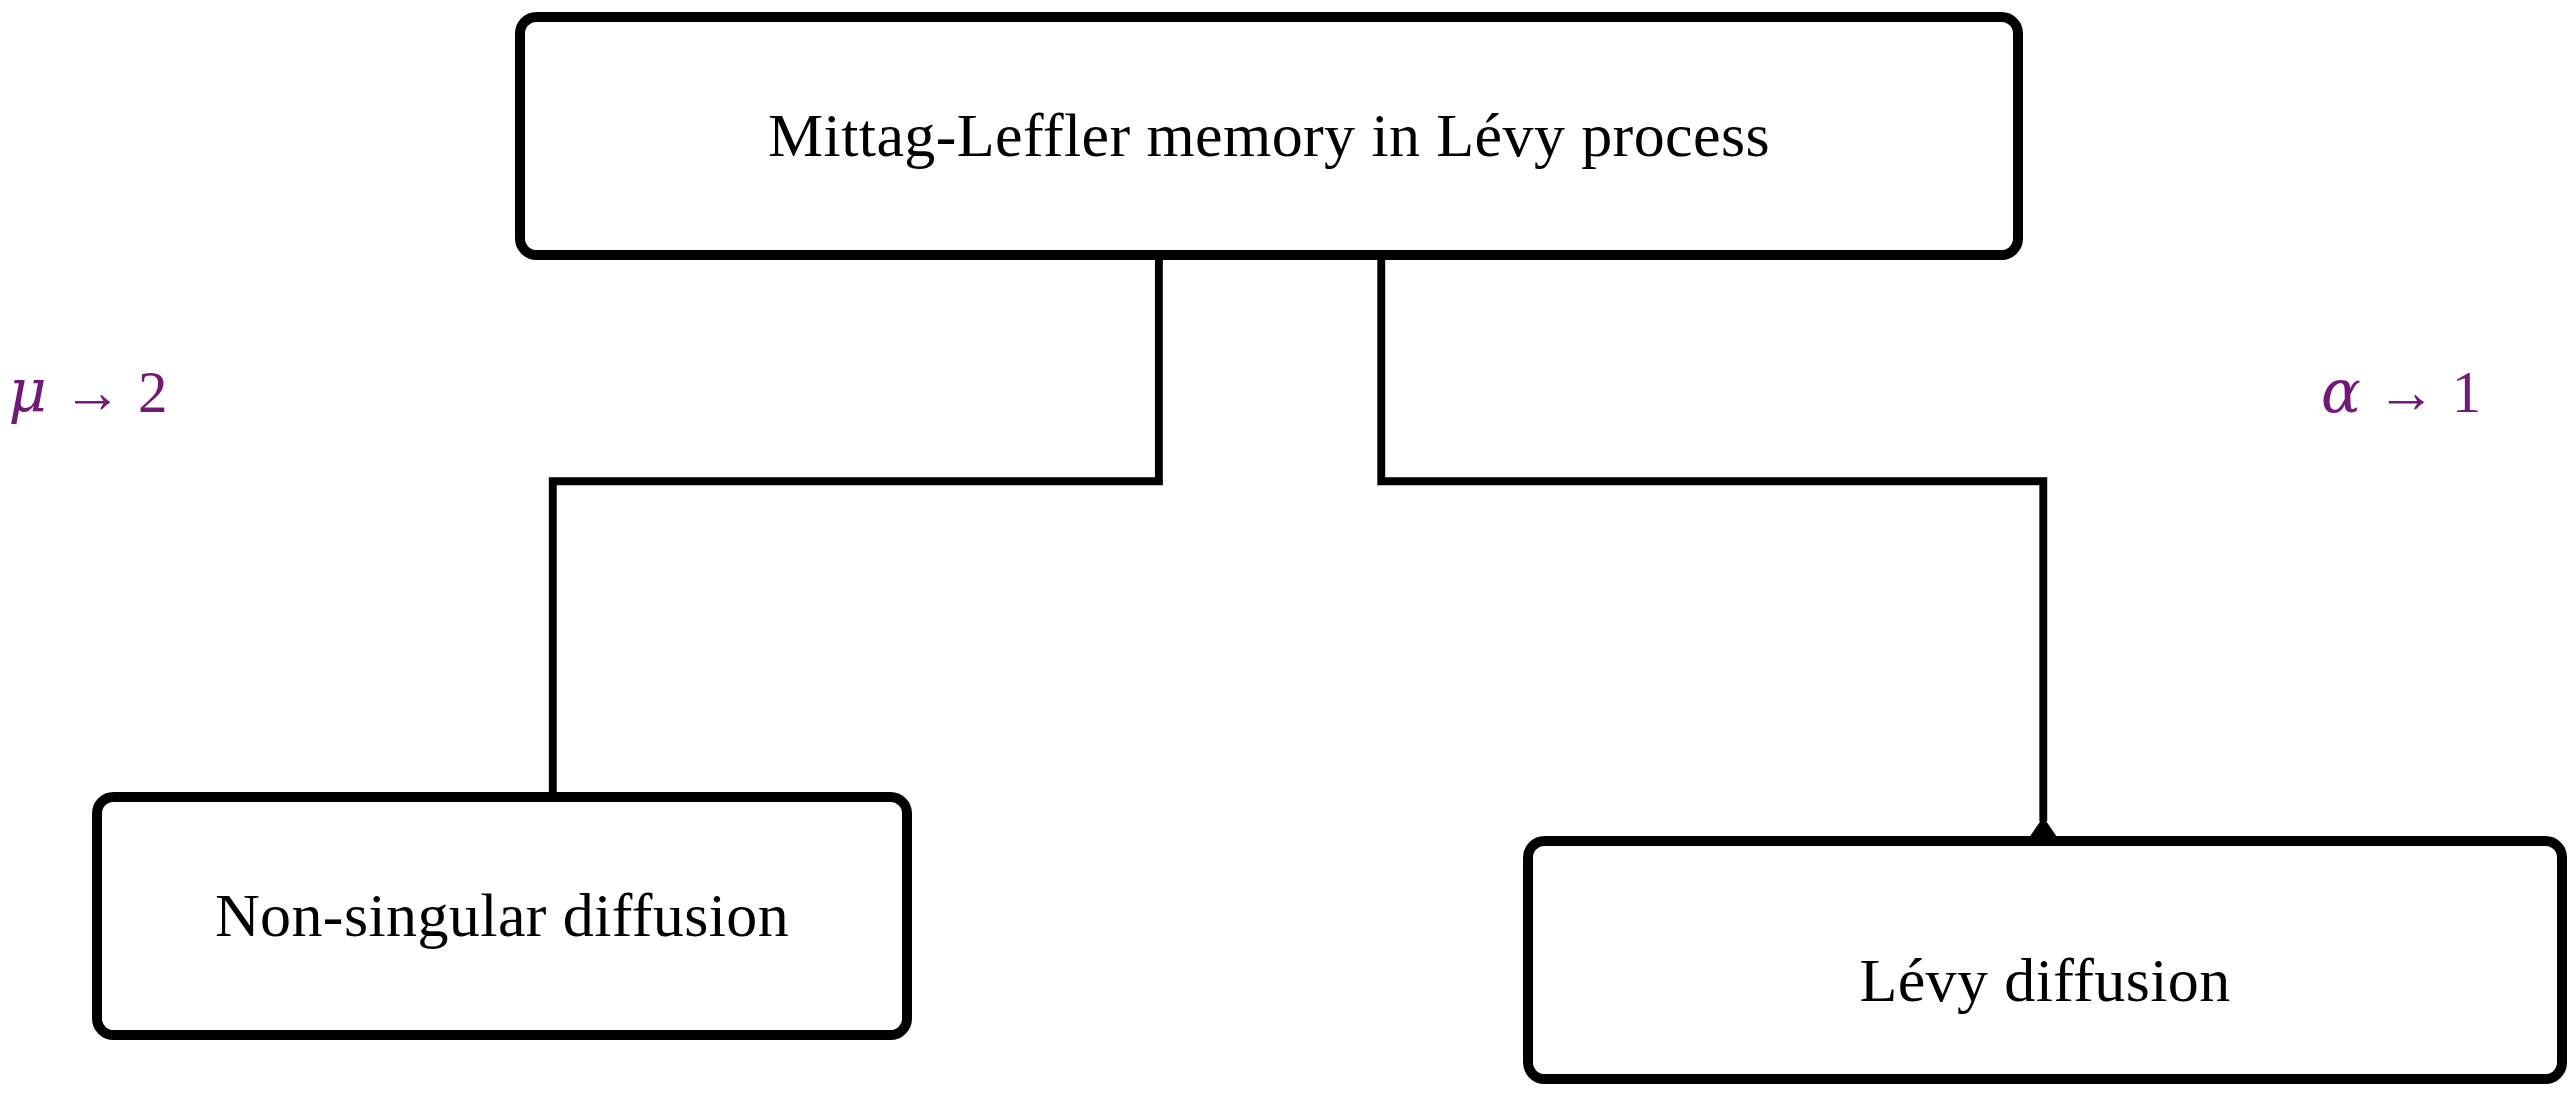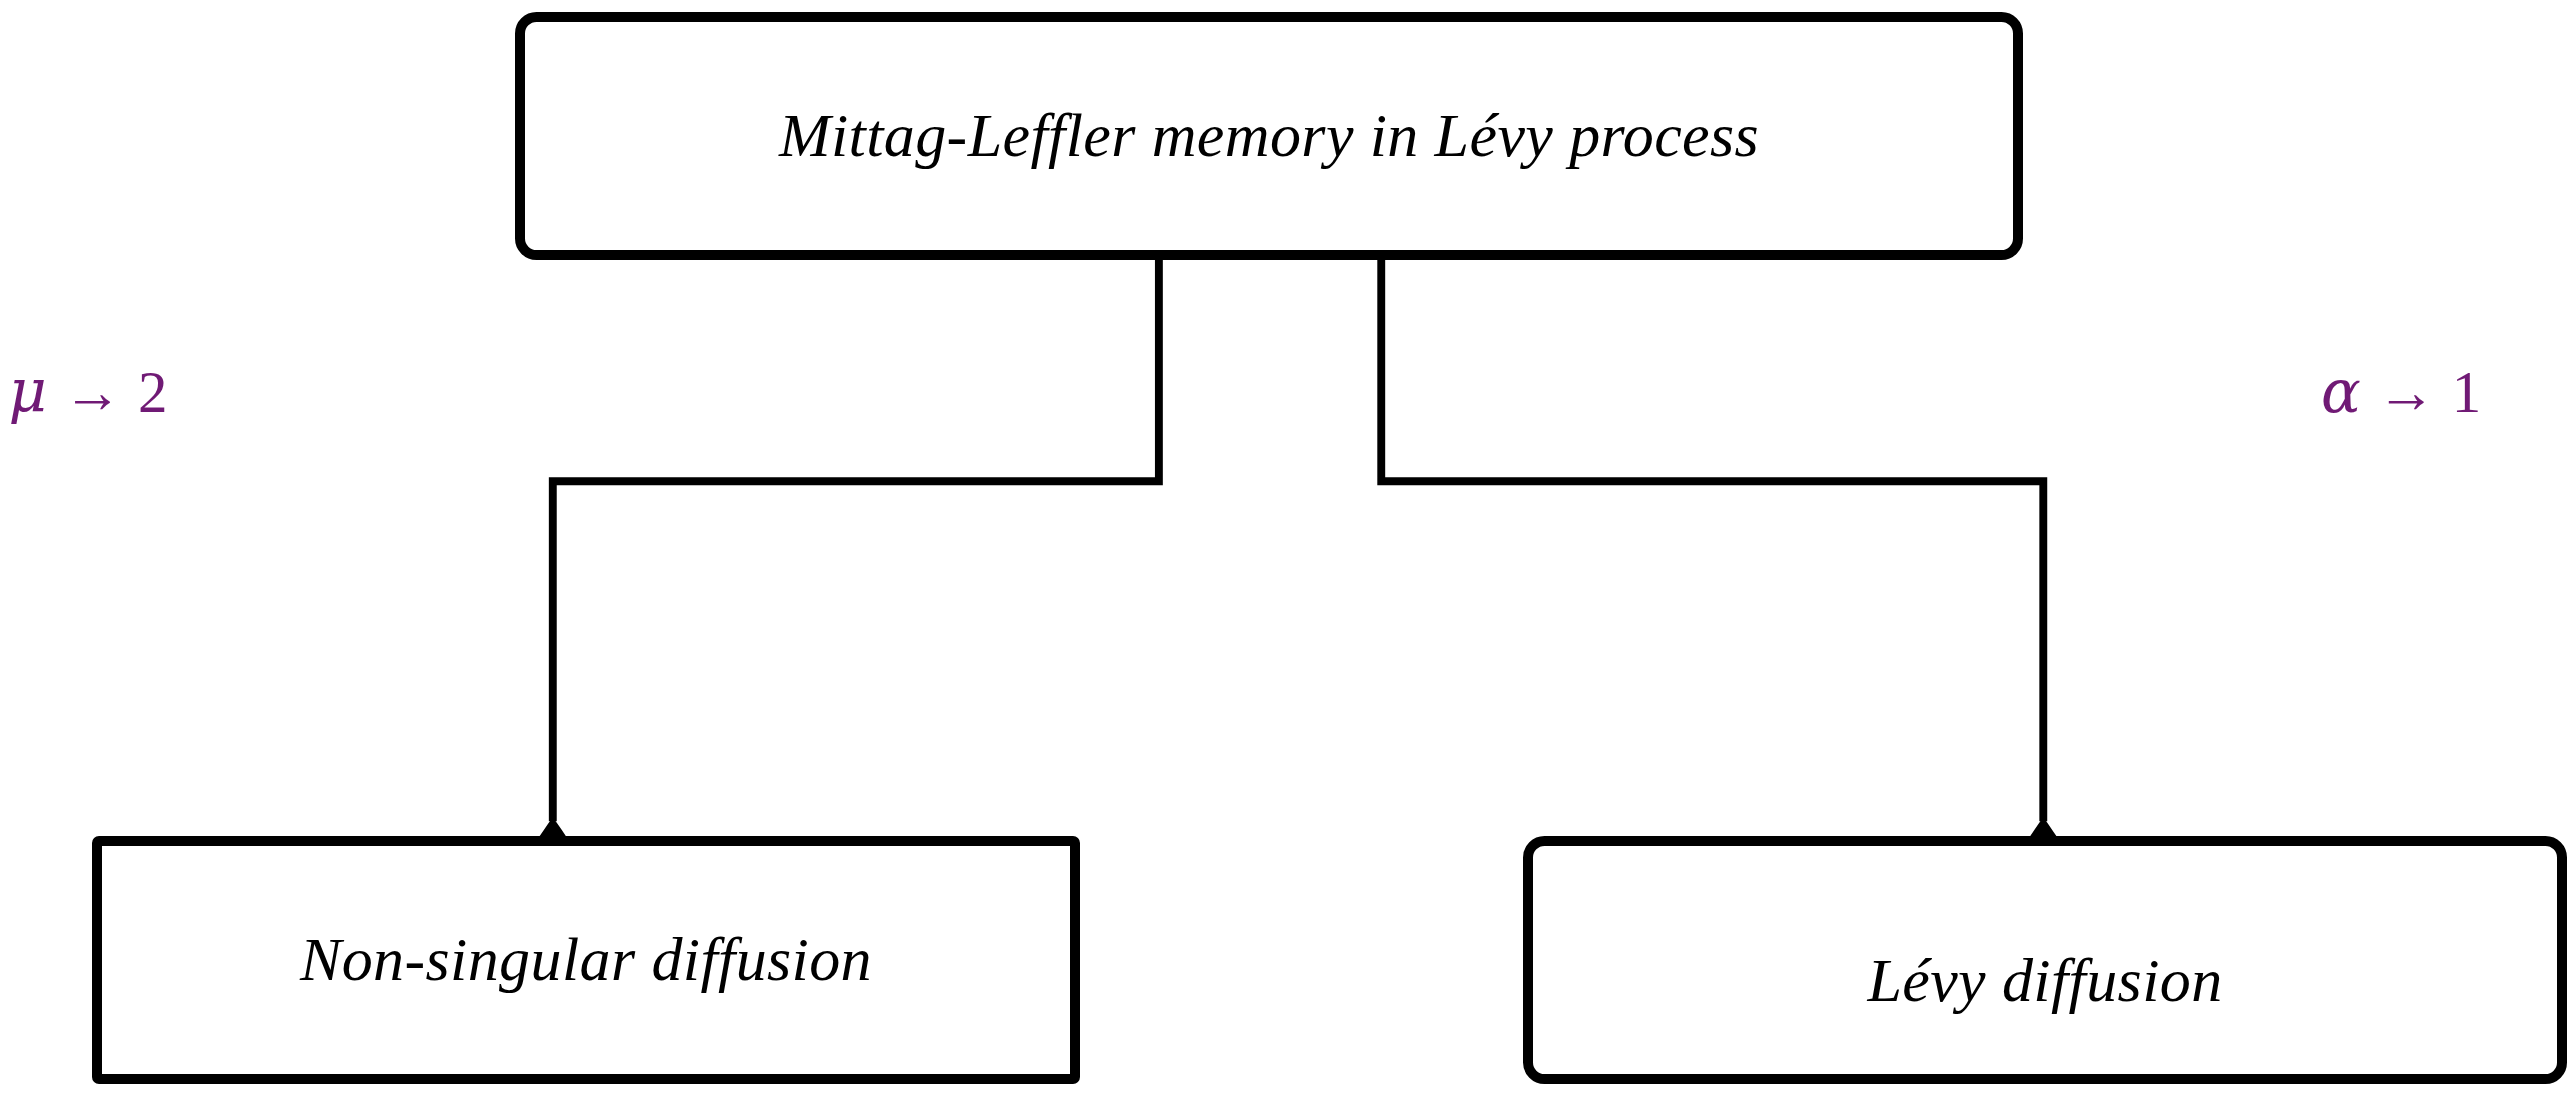--- a/index.html
+++ b/index.html
@@ -30,37 +30,35 @@
     justify-content: center;
     text-align: center;
   }
   .node-label {
     font-family: "Liberation Serif", "DejaVu Serif", serif;
     font-weight: 400;
     letter-spacing: 0.4px;
     line-height: 1.05;
     white-space: nowrap;
     color: #000000;
-    font-style: italic;
   }
 
   #node-top {
     left: 515px;
     top: 11.5px;
     width: 1508px;
     height: 248px;
   }
   #node-top .node-label { font-size: 62px; }
 
   #node-bottom-left {
     left: 92px;
-    top: 836px;
-    width: 988px;
+    top: 792px;
+    width: 820px;
     height: 248px;
-    border-radius: 7px;
   }
   #node-bottom-left .node-label { font-size: 62px; }
 
   #node-bottom-right {
     left: 1523px;
     top: 836px;
     width: 1044px;
     height: 248px;
   }
   #node-bottom-right .node-label { font-size: 62px; margin-top: 42px; }

